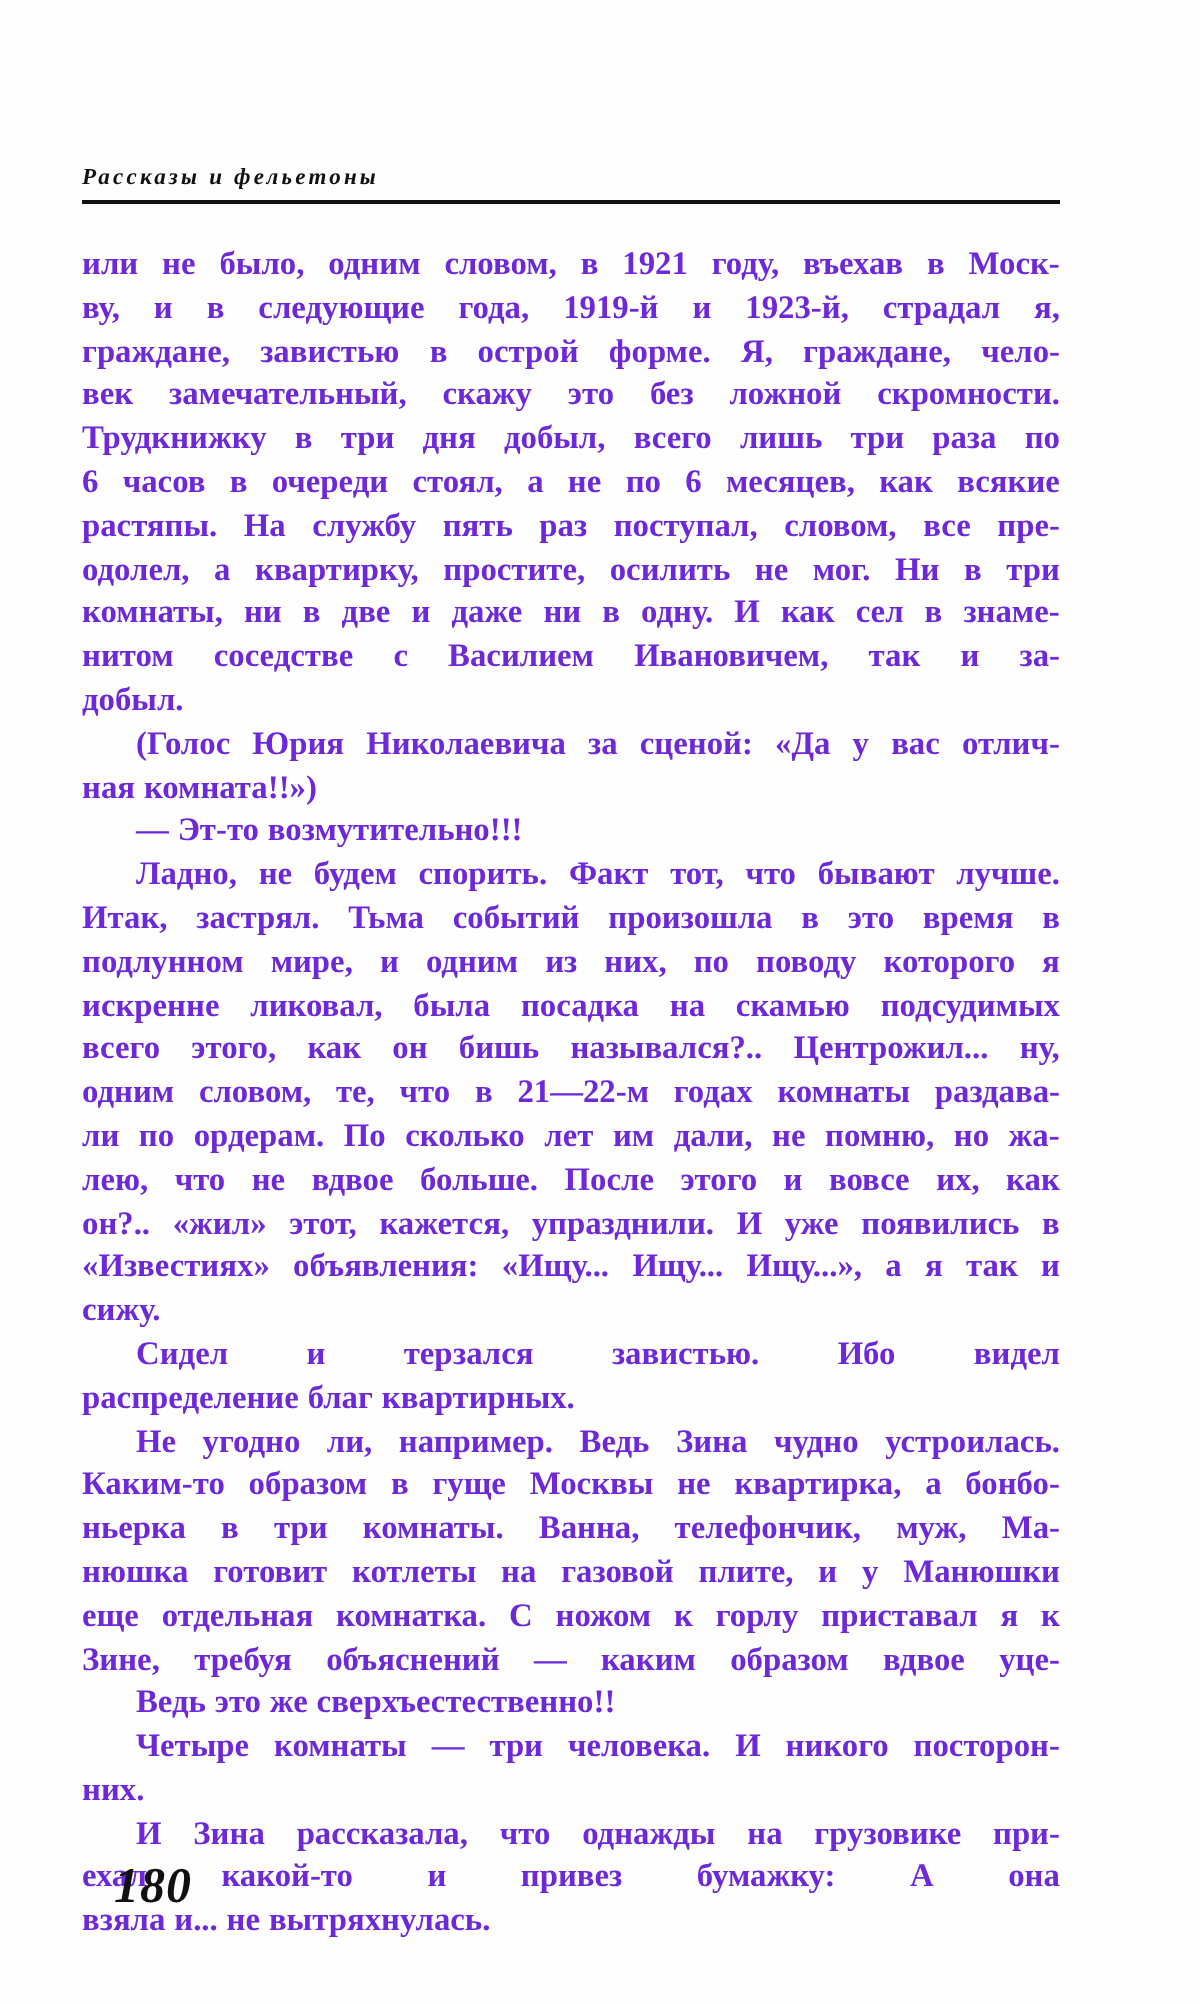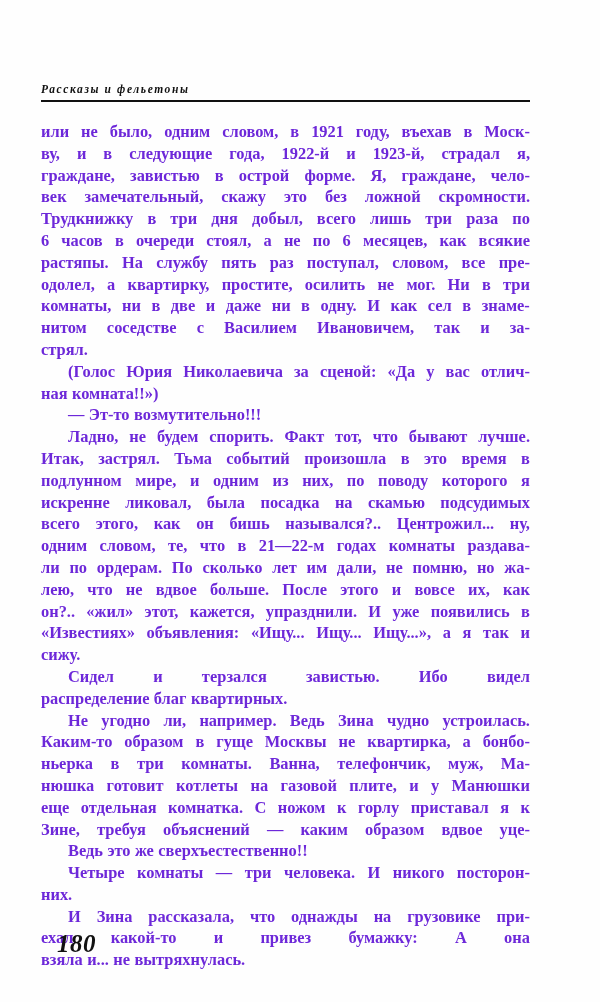--- a/index.html
+++ b/index.html
@@ -112,30 +112,30 @@
 
   <div class="text-column">
 
     <div class="running-head">Рассказы и фельетоны</div>
 
     <div class="head-rule"></div>
 
     <div class="body-text" id="body-text">
         <div class="para">
           <div class="ln just"><span class="w">или</span><span class="w">не</span><span class="w">было,</span><span class="w">одним</span><span class="w">словом,</span><span class="w">в</span><span class="w">1921</span><span class="w">году,</span><span class="w">въехав</span><span class="w">в</span><span class="w">Моск-</span></div>
-          <div class="ln just"><span class="w">ву,</span><span class="w">и</span><span class="w">в</span><span class="w">следующие</span><span class="w">года,</span><span class="w">1922-й</span><span class="w">и</span><span class="w">1923-й,</span><span class="w">страдал</span><span class="w">я,</span></div>
+          <div class="ln just"><span class="w">ву,</span><span class="w">и</span><span class="w">в</span><span class="w">следующие</span><span class="w">года,</span><span class="w">1919-й</span><span class="w">и</span><span class="w">1923-й,</span><span class="w">страдал</span><span class="w">я,</span></div>
           <div class="ln just"><span class="w">граждане,</span><span class="w">завистью</span><span class="w">в</span><span class="w">острой</span><span class="w">форме.</span><span class="w">Я,</span><span class="w">граждане,</span><span class="w">чело-</span></div>
           <div class="ln just"><span class="w">век</span><span class="w">замечательный,</span><span class="w">скажу</span><span class="w">это</span><span class="w">без</span><span class="w">ложной</span><span class="w">скромности.</span></div>
           <div class="ln just"><span class="w">Трудкнижку</span><span class="w">в</span><span class="w">три</span><span class="w">дня</span><span class="w">добыл,</span><span class="w">всего</span><span class="w">лишь</span><span class="w">три</span><span class="w">раза</span><span class="w">по</span></div>
           <div class="ln just"><span class="w">6</span><span class="w">часов</span><span class="w">в</span><span class="w">очереди</span><span class="w">стоял,</span><span class="w">а</span><span class="w">не</span><span class="w">по</span><span class="w">6</span><span class="w">месяцев,</span><span class="w">как</span><span class="w">всякие</span></div>
           <div class="ln just"><span class="w">растяпы.</span><span class="w">На</span><span class="w">службу</span><span class="w">пять</span><span class="w">раз</span><span class="w">поступал,</span><span class="w">словом,</span><span class="w">все</span><span class="w">пре-</span></div>
           <div class="ln just"><span class="w">одолел,</span><span class="w">а</span><span class="w">квартирку,</span><span class="w">простите,</span><span class="w">осилить</span><span class="w">не</span><span class="w">мог.</span><span class="w">Ни</span><span class="w">в</span><span class="w">три</span></div>
           <div class="ln just"><span class="w">комнаты,</span><span class="w">ни</span><span class="w">в</span><span class="w">две</span><span class="w">и</span><span class="w">даже</span><span class="w">ни</span><span class="w">в</span><span class="w">одну.</span><span class="w">И</span><span class="w">как</span><span class="w">сел</span><span class="w">в</span><span class="w">знаме-</span></div>
           <div class="ln just"><span class="w">нитом</span><span class="w">соседстве</span><span class="w">с</span><span class="w">Василием</span><span class="w">Ивановичем,</span><span class="w">так</span><span class="w">и</span><span class="w">за-</span></div>
-          <div class="ln flush"><span class="w">стрял.</span></div>
+          <div class="ln flush"><span class="w">добыл.</span></div>
         </div>
         <div class="para">
           <div class="ln just indent"><span class="w">(Голос</span><span class="w">Юрия</span><span class="w">Николаевича</span><span class="w">за</span><span class="w">сценой:</span><span class="w">«Да</span><span class="w">у</span><span class="w">вас</span><span class="w">отлич-</span></div>
           <div class="ln flush"><span class="w">ная</span><span class="w">комната!!»)</span></div>
         </div>
         <div class="para">
           <div class="ln flush indent"><span class="w">—</span><span class="w">Эт-то</span><span class="w">возмутительно!!!</span></div>
         </div>
         <div class="para">
           <div class="ln just indent"><span class="w">Ладно,</span><span class="w">не</span><span class="w">будем</span><span class="w">спорить.</span><span class="w">Факт</span><span class="w">тот,</span><span class="w">что</span><span class="w">бывают</span><span class="w">лучше.</span></div>

